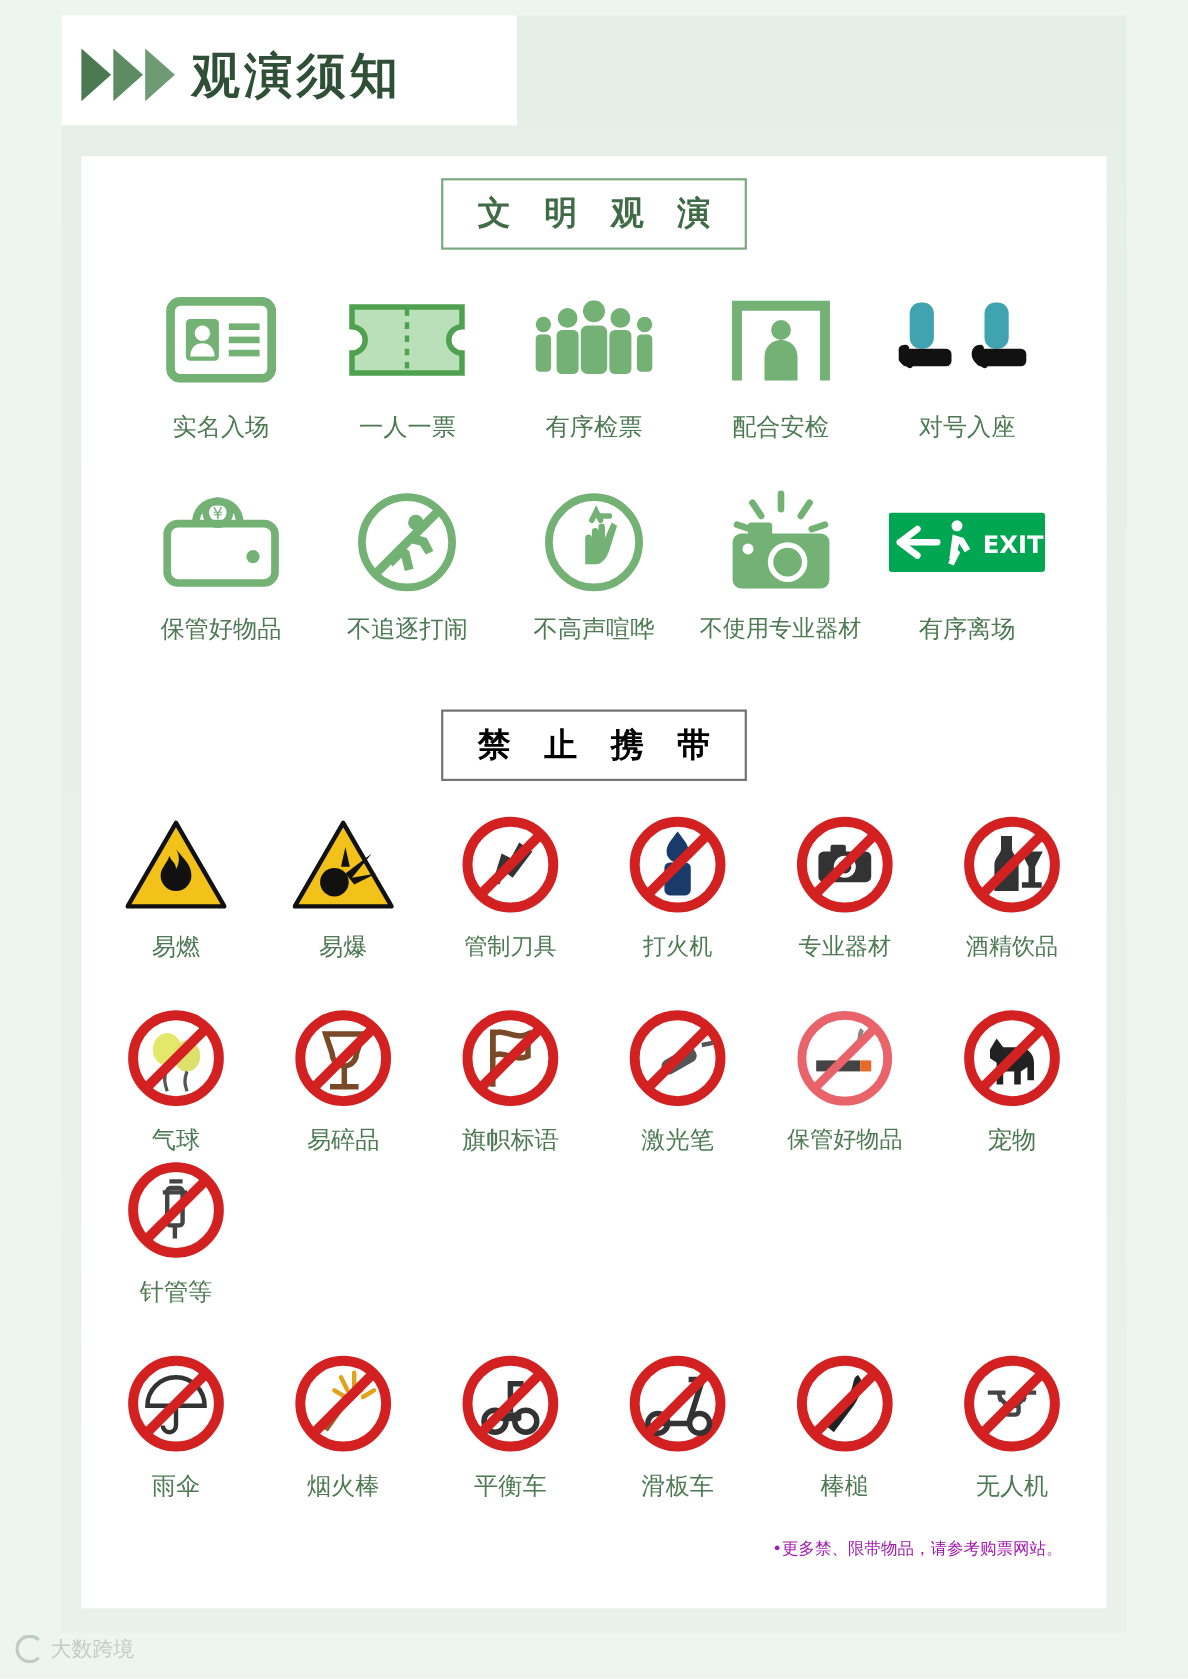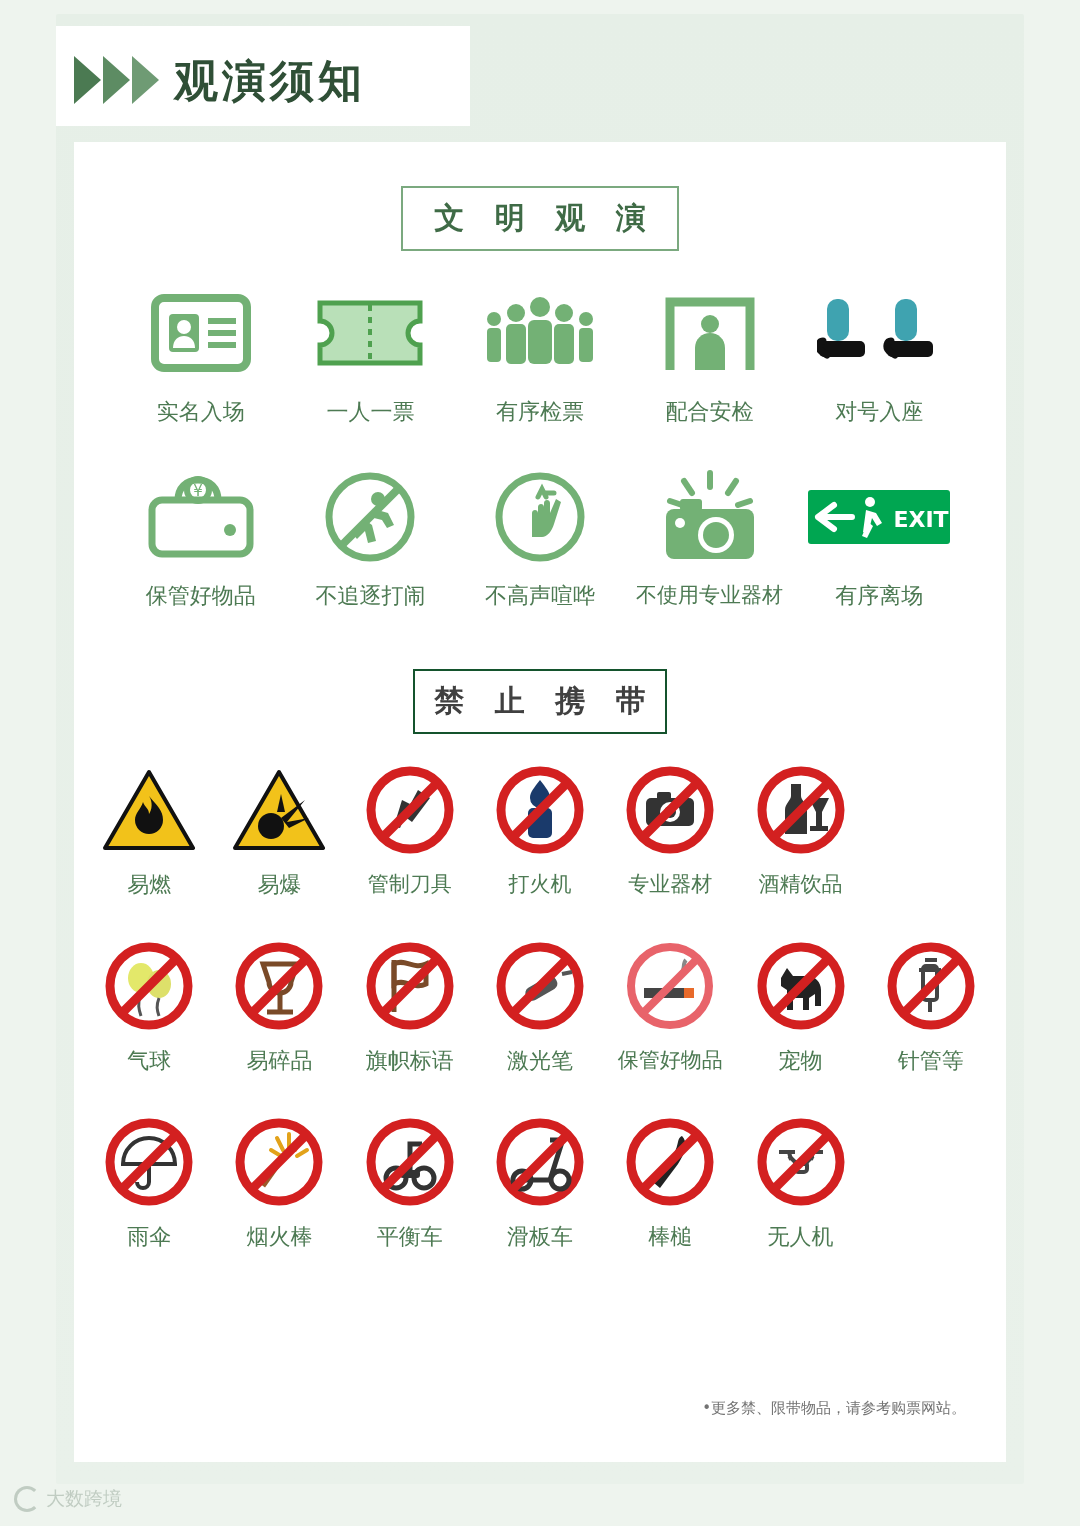--- a/index.html
+++ b/index.html
@@ -14,21 +14,21 @@
   .page {
     position: absolute;
     left: 56px; top: 14px;
     width: 968px; height: 1470px;
     background: linear-gradient(180deg,#e6efe7 0%, #e9f1ea 100%);
     border-radius: 2px;
   }
   
   .header {
     position: absolute;
-    left: 0; top: 12px;
+    left: 0; top: 0;
     width: 414px; height: 100px;
     background: #ffffff;
     padding-left: 11px;
   }
   .chev-wrap {
     position: absolute; left: 18px; top: 30px;
     display: flex; gap: 2px;
   }
   .chev {
     width: 0; height: 0;
@@ -58,40 +58,40 @@
     font-weight: bold;
     letter-spacing: 10px;
     font-family: "DejaVu Sans", "Liberation Sans", sans-serif;
   }
   .sec-title.green {
     width: 278px;
     padding: 10px 0 10px 10px;
     border: 2px solid #7ba97f;
     color: #3f6b46;
     font-size: 30px;
-    margin-top: 44px;
+    margin-top: 20px;
   }
   .sec-title.red {
-    width: 254px;
+    width: 278px;
     padding: 10px 0 10px 10px;
-    border: 2px solid #14532d;
-    color: #404040;
+    border: 2px solid #737373;
+    color: #000000;
     font-size: 30px;
     margin-top: 58px;
   }
   
   .grid5 {
     display: grid;
     grid-template-columns: repeat(5, 1fr);
     padding: 0 42px;
     margin-top: 30px;
   }
   .grid7 {
     display: grid;
-    grid-template-columns: repeat(7, 1fr);
+    grid-template-columns: repeat(6, 1fr);
     padding: 0 10px;
     margin-top: 28px;
   }
   .cell {
     display: flex;
     flex-direction: column;
     align-items: center;
     justify-content: flex-start;
   }
   .icon-box {
@@ -104,21 +104,21 @@
     font-size: 22px;
     color: #4d7a53;
     font-family: Liberation Serif, serif;
     white-space: nowrap;
   }
   .cap.sm { font-size: 21px; }
   .note {
     position: absolute;
     right: 40px; bottom: 44px;
     font-size: 15px;
-    color: #737373;
+    color: #a21caf;
     font-family: "DejaVu Sans", "Liberation Sans", sans-serif;
   }
   
   .watermark {
     position: absolute;
     left: 14px; bottom: 14px;
     display: flex; align-items: center; gap: 6px;
     opacity: .85;
   }
   .wm-logo {

